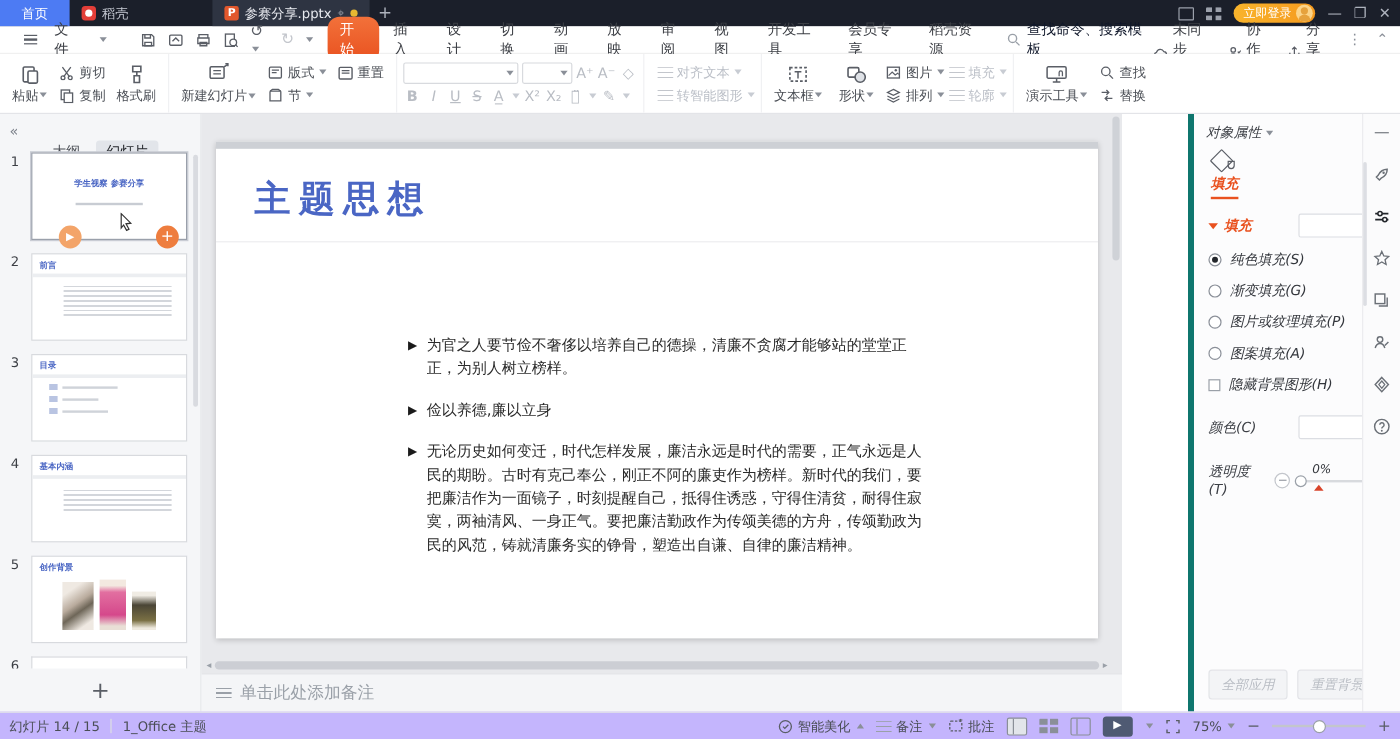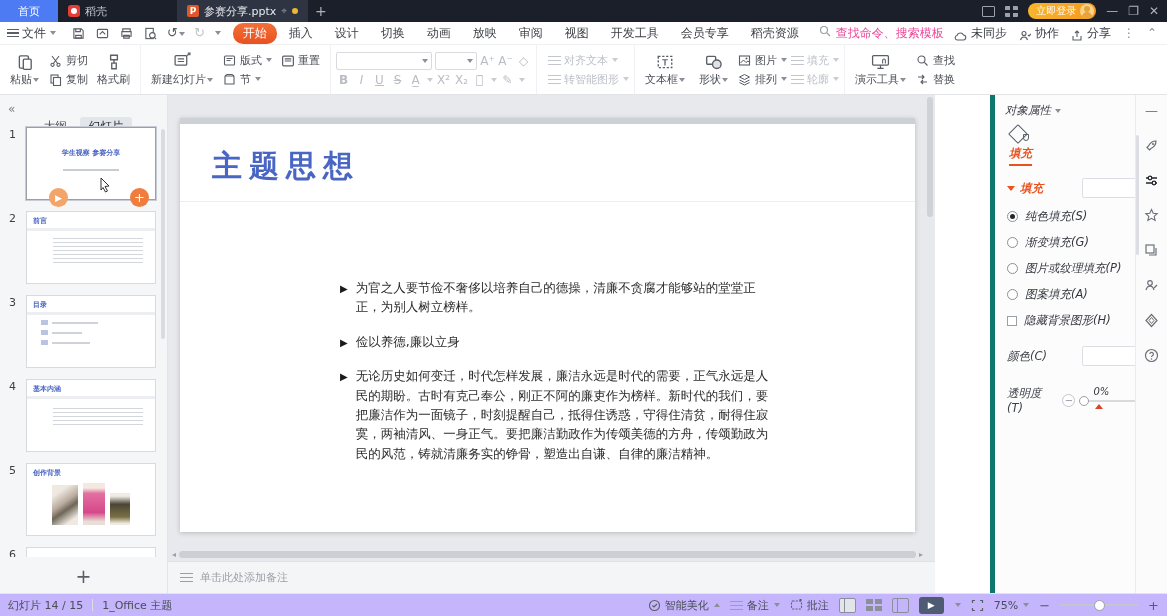--- a/index.html
+++ b/index.html
@@ -28,28 +28,28 @@
      linear-gradient(#9ba0ab,#9ba0ab) 0 7px/5px 4px no-repeat,
      linear-gradient(#9ba0ab,#9ba0ab) 8px 7px/5px 4px no-repeat;}
   .login-pill{background:linear-gradient(90deg,#f9b42c,#f59a1e);color:#fff;border-radius:9px;height:16px;display:flex;align-items:center;gap:4px;padding:0 2px 0 8px;font-size:10px;}
   .login-avatar{width:14px;height:14px;border-radius:50%;background:#fcd58a;position:relative;overflow:hidden;}
   .login-avatar::before{content:"";position:absolute;left:4px;top:2px;width:6px;height:6px;border-radius:50%;background:#e6a23c;}
   .login-avatar::after{content:"";position:absolute;left:2px;top:8px;width:10px;height:6px;border-radius:5px 5px 0 0;background:#e6a23c;}
   .winbtn{color:#aeb3bd;font-size:12px;line-height:1;}
 
   
   .menubar{position:absolute;left:0;top:22px;width:100%;height:23px;background:#fff;display:flex;align-items:center;font-size:12px;color:#3c3f45;border-bottom:1px solid #f0f0f0;}
-  .menubar .mi{display:flex;align-items:center;gap:3px;padding:0 7px;height:100%;}
+  .menubar .mi{display:flex;align-items:center;gap:14px;padding:0 20px;height:100%;}
   .hamb{width:12px;height:8px;border-top:1.5px solid #5a5e66;border-bottom:1.5px solid #5a5e66;position:relative;}
   .hamb::after{content:"";position:absolute;left:0;top:2.2px;width:100%;height:1.5px;background:#5a5e66;}
   .qat{display:flex;align-items:center;gap:9px;padding:0 8px;color:#5a5e66;}
   .ribbon-tabs{display:flex;align-items:center;gap:2px;margin-left:4px;}
   .rtab{padding:2px 10px;border-radius:10px;color:#3c3f45;}
   .rtab.active{background:linear-gradient(180deg,#f2713a,#e9511f);color:#fff;}
-  .searchbox{display:flex;gap:5px;color:#ec4899;margin-left:10px;}
+  .searchbox{display:flex;align-items:center;gap:5px;color:#0f172a;margin-left:10px;}
   .mb-right{margin-left:auto;display:flex;align-items:center;gap:12px;padding-right:10px;color:#3c3f45;}
   .mb-item{display:flex;align-items:flex-end;gap:4px;}
   .dots-v{letter-spacing:0;color:#8a8f98;}
 
   
   .ribbon{position:absolute;left:0;top:45px;width:100%;height:50px;background:#fff;border-bottom:1px solid #e3e4e8;display:flex;align-items:stretch;overflow:hidden;}
   .rgroup{display:flex;align-items:center;padding:3px 5px;border-right:1px solid #f0f1f3;gap:4px;}
   .bigbtn{display:flex;flex-direction:column;align-items:center;justify-content:center;gap:1px;font-size:11px;color:#4a4e55;padding:1px 5px;white-space:nowrap;}
   .stack{display:flex;flex-direction:column;justify-content:center;gap:4px;font-size:11px;color:#4a4e55;}
   .srow{display:flex;align-items:center;gap:3px;white-space:nowrap;}
@@ -101,21 +101,21 @@
   .slide-topband{height:6px;background:#cdd0d5;}
   .slide-title{padding:22px 0 14px 32px;font-size:30px;font-weight:bold;letter-spacing:7px;color:#4a66c4;border-bottom:1px solid #ededef;}
   .bullets{position:absolute;left:160px;top:160px;width:430px;font-size:12.5px;line-height:1.55;color:#2b2b2b;}
   .bullet{display:flex;gap:8px;margin-bottom:15px;}
   .bullet .bm{color:#1a1a1a;font-size:10px;padding-top:3px;}
   .canvas-vscroll{position:absolute;right:2px;top:2px;width:6px;height:120px;border-radius:3px;background:#cfd2d7;}
   .canvas-hscroll{position:absolute;left:4px;right:12px;bottom:3px;height:8px;display:flex;align-items:center;gap:3px;color:#9aa0a8;font-size:8px;}
   .hs-thumb{flex:1;height:7px;border-radius:4px;background:#ccced4;}
 
   
-  .notesbar{position:absolute;left:168px;top:561px;width:767px;height:32px;background:#f4f5f7;border-top:1px solid #e0e1e5;display:flex;align-items:center;gap:7px;padding-left:12px;color:#9aa0a8;font-size:11px;}
+  .notesbar{position:absolute;left:168px;top:561px;width:767px;height:32px;background:#f4f5f7;border-top:1px solid #e0e1e5;display:flex;align-items:center;gap:7px;padding-left:12px;color:#9aa0a8;font-size:14px;}
   .notes-ic{width:13px;height:9px;background:repeating-linear-gradient(#9aa0a8 0 1px,transparent 1px 4px);}
 
   
   .rightpanel{position:absolute;left:990px;top:95px;width:200px;height:498px;background:#fcfcfd;border-left:5px solid #0f766e;font-size:11.5px;color:#3c3f45;font-style:italic;}
   .rp-head{display:flex;align-items:center;padding:8px 10px 4px;color:#3c3f45;}
   .rp-head .ttl{display:flex;align-items:center;gap:3px;}
   .rp-head .hicons{margin-left:auto;display:flex;gap:10px;color:#8a8f98;font-size:12px;}
   .rp-tab{padding:2px 10px 0;}
   .bucket{width:20px;height:18px;position:relative;margin-left:4px;}
   .bucket::before{content:"";position:absolute;left:2px;top:3px;width:12px;height:12px;border:1.4px solid #5a5e66;transform:rotate(45deg);border-radius:1px;}
@@ -665,20 +665,24 @@
           <span class="pm-btn">−</span>
           <div class="track">
             <span class="t-val">0%</span>
             <span class="t-caret"></span>
             <span class="knob"></span>
           </div>
           <span class="pm-btn">+</span>
         </div>
       </div>
     </div>
+    <div class="rp-bottom">
+      <span class="rp-btn">全部应用</span>
+      <span class="rp-btn">重置背景</span>
+    </div>
   </div>
 
   <div class="rightstrip">
     <div class="rs-scrollthumb"></div>
     <div class="rs-ic">—</div>
     <div class="rs-ic">
         <svg width="15" height="15" viewBox="0 0 15 15">
           <path d="M12 3c-3 0-6 2-7.5 5L3 9.5 5.5 12 7 10.5C10 9 12 6 12 3z" fill="none" stroke="#6b7077" stroke-width="1.2"></path>
           <circle cx="9" cy="6" r="1" fill="#6b7077"></circle>
         </svg>

